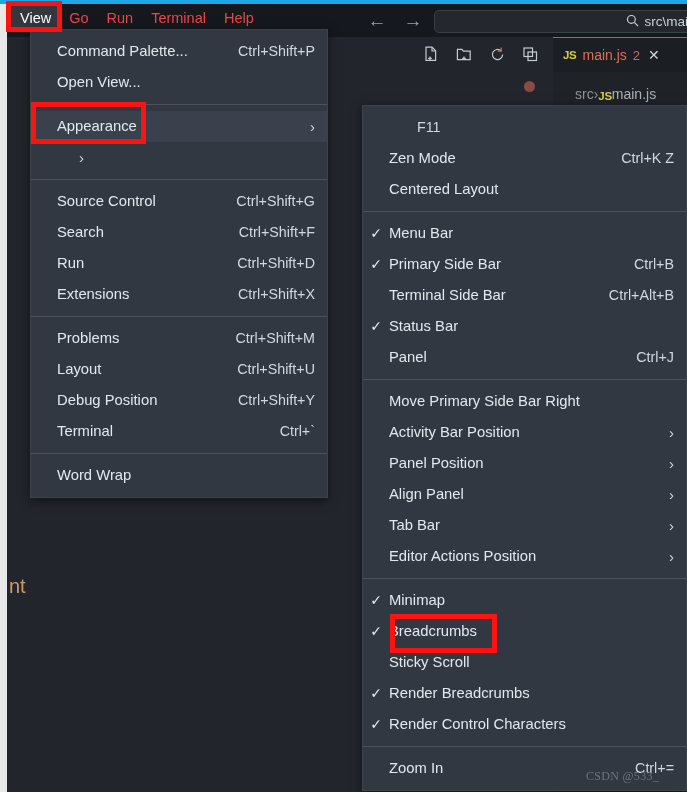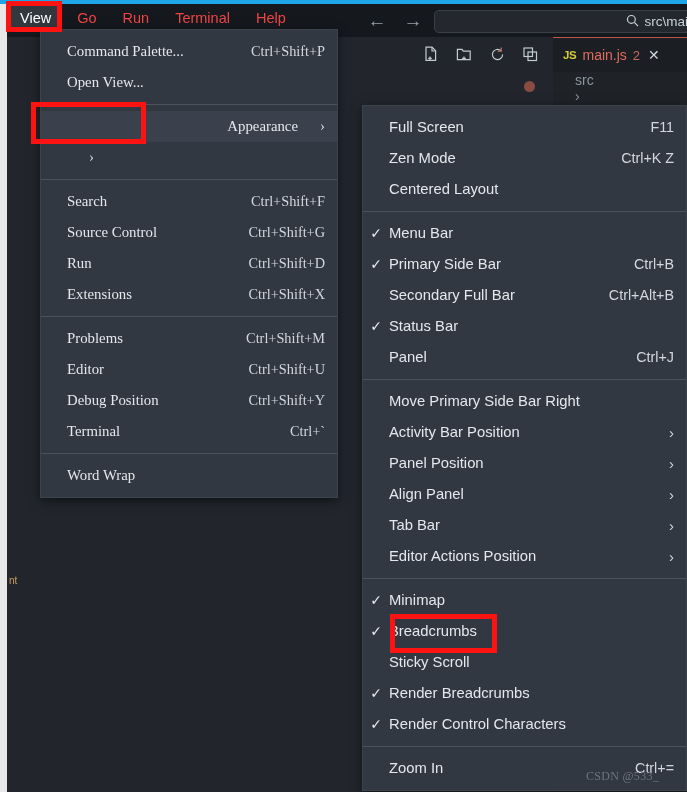--- a/index.html
+++ b/index.html
@@ -43,21 +43,21 @@
   .cmd-search-icon {
     color: #b8bfc7; font-size: 13px; margin-right: 5px; flex: 0 0 auto;
   }
   .cmd-text {
     color: #c9d1d9; font-size: 13.5px; white-space: nowrap; flex: 0 0 auto;
   }
 
   
   .menubar {
     position: absolute; left: 7px; top: 4px; height: 29px;
-    display: flex; align-items: center; padding-left: 4px; gap: 8px;
+    display: flex; align-items: center; padding-left: 4px; gap: 0;
   }
   .menubar-item {
     color: #ef4444; font-size: 14.5px; padding: 4px 9px 5px 9px;
     line-height: 17px; white-space: nowrap; cursor: default;
   }
   .menubar-item.active { background: #33383f; color: #ffffff; }
 
   
   .redbox {
     position: absolute; border: 5px solid #fd1412; pointer-events: none;
@@ -67,82 +67,82 @@
   .menu {
     position: absolute; background: #323842;
     box-shadow: 0 3px 10px rgba(0,0,0,0.55);
     border: 1px solid #3c434d;
     padding: 6px 0 6px 0;
   }
   .menu-row {
     position: relative; display: flex; align-items: center;
     height: 31px; padding: 0 12px 0 0; cursor: default;
   }
-  .menu-row.hover { background: #3a414c; text-align: right; }
+  .menu-row.hover { background: #3a414c; }
   .mr-check {
     width: 26px; flex: 0 0 26px; text-align: center;
     color: #e7ebef; font-size: 14px; line-height: 15px;
   }
   .mr-label {
     flex: 1 1 auto; color: #e3e8ed; font-size: 14.8px;
     white-space: nowrap; line-height: 17px;
   }
   .mr-key {
     flex: 0 0 auto; color: #d2d8de; font-size: 14.3px;
     white-space: nowrap; margin-left: 28px; line-height: 17px;
   }
   .mr-arrow {
     flex: 0 0 auto; color: #cfd5db; font-size: 15px;
     margin-left: 22px; line-height: 15px;
   }
   .menu-sep {
     height: 1px; background: #4b525c; margin: 6px 0 6px 0;
   }
 
-  #menu-view   { left: 40px;  top: 29px;  width: 298px; font-family: Liberation Serif, serif; }
+  #menu-view   { left: 30px;  top: 29px;  width: 298px; }
   #menu-appear { left: 362px; top: 105px; width: 325px; }
 
   
   .sidebar-panel {
     position: absolute; left: 7px; top: 37px; width: 546px; bottom: 0;
     background: #22262c;
   }
   .sb-actions {
     position: absolute; left: 415px; top: 8px;
     display: flex; gap: 14px; align-items: center;
   }
   .sb-ic { width: 19px; height: 19px; display: block; }
   .sb-dot {
     position: absolute; left: 517px; top: 44px;
     width: 11px; height: 11px; border-radius: 50%; background: #8a4b43;
   }
   .sb-frag {
     position: absolute; left: 2px; top: 538px;
-    font-size: 10px; color: #cf9b62; font-family: "Liberation Sans", sans-serif;
+    font-size: 20px; color: #cf9b62; font-family: "Liberation Sans", sans-serif;
   }
 
   .editor-panel {
     position: absolute; left: 553px; top: 37px; right: 0; bottom: 0;
     background: #1f2328;
   }
   .tabstrip {
     position: absolute; left: 0; top: 0; width: 134px; height: 35px;
     background: #1b1f24; border-top: 1.5px solid #c0584b;
     display: flex; align-items: center; gap: 6px; padding-left: 10px;
   }
   .js-badge {
     color: #d6cb3c; font-size: 11.5px; font-weight: bold;
     font-family: "Liberation Sans", sans-serif; letter-spacing: -0.3px;
   }
   .tab-name { color: #e06c5d; font-size: 14px; }
   .tab-count { color: #c76a5d; font-size: 13px; }
   .tab-close { color: #cfd5db; font-size: 14px; margin-left: 2px; }
   .breadcrumbs {
     position: absolute; left: 0; top: 35px; height: 30px;
-    display: flex; align-items: flex-start; gap: 0; padding-left: 22px; flex-direction: column;
+    display: flex; align-items: flex-end; gap: 0; padding-left: 22px;
   }
   .bc-text { color: #8d949c; font-size: 14px; }
   .bc-sep  { color: #8d949c; font-size: 14px; }
   .bc-file { color: #a9b1b9; font-size: 14px; }
 
   .watermark {
     position: absolute; left: 586px; top: 769px;
     color: #6d747c; font-size: 12px; letter-spacing: 0.3px; font-family: Liberation Serif, serif;
   }
 </style>
@@ -241,47 +241,47 @@
         <span class="mr-label">Appearance</span>
         <span class="mr-arrow">›</span>
       </div>
       <div class="menu-row">
         <span class="mr-check"></span>
         <span class="mr-arrow">›</span>
       </div>
       <div class="menu-sep"></div>
       <div class="menu-row">
         <span class="mr-check"></span>
+        <span class="mr-label">Source Control</span>
+        <span class="mr-key">Ctrl+Shift+G</span>
+      </div>
+      <div class="menu-row">
+        <span class="mr-check"></span>
         <span class="mr-label">Search</span>
         <span class="mr-key">Ctrl+Shift+F</span>
       </div>
       <div class="menu-row">
         <span class="mr-check"></span>
-        <span class="mr-label">Source Control</span>
-        <span class="mr-key">Ctrl+Shift+G</span>
-      </div>
-      <div class="menu-row">
-        <span class="mr-check"></span>
         <span class="mr-label">Run</span>
         <span class="mr-key">Ctrl+Shift+D</span>
       </div>
       <div class="menu-row">
         <span class="mr-check"></span>
         <span class="mr-label">Extensions</span>
         <span class="mr-key">Ctrl+Shift+X</span>
       </div>
       <div class="menu-sep"></div>
       <div class="menu-row">
         <span class="mr-check"></span>
         <span class="mr-label">Problems</span>
         <span class="mr-key">Ctrl+Shift+M</span>
       </div>
       <div class="menu-row">
         <span class="mr-check"></span>
-        <span class="mr-label">Editor</span>
+        <span class="mr-label">Layout</span>
         <span class="mr-key">Ctrl+Shift+U</span>
       </div>
       <div class="menu-row">
         <span class="mr-check"></span>
         <span class="mr-label">Debug Position</span>
         <span class="mr-key">Ctrl+Shift+Y</span>
       </div>
       <div class="menu-row">
         <span class="mr-check"></span>
         <span class="mr-label">Terminal</span>
@@ -290,21 +290,20 @@
       <div class="menu-sep"></div>
       <div class="menu-row">
         <span class="mr-check"></span>
         <span class="mr-label">Word Wrap</span>
       </div>
     </div>
 
   <div class="menu" id="menu-appear">
       <div class="menu-row">
         <span class="mr-check"></span>
-        <span class="mr-label">Full Screen</span>
         <span class="mr-key">F11</span>
       </div>
       <div class="menu-row">
         <span class="mr-check"></span>
         <span class="mr-label">Zen Mode</span>
         <span class="mr-key">Ctrl+K Z</span>
       </div>
       <div class="menu-row">
         <span class="mr-check"></span>
         <span class="mr-label">Centered Layout</span>
@@ -314,21 +313,21 @@
         <span class="mr-check">✓</span>
         <span class="mr-label">Menu Bar</span>
       </div>
       <div class="menu-row">
         <span class="mr-check">✓</span>
         <span class="mr-label">Primary Side Bar</span>
         <span class="mr-key">Ctrl+B</span>
       </div>
       <div class="menu-row">
         <span class="mr-check"></span>
-        <span class="mr-label">Secondary Full Bar</span>
+        <span class="mr-label">Terminal Side Bar</span>
         <span class="mr-key">Ctrl+Alt+B</span>
       </div>
       <div class="menu-row">
         <span class="mr-check">✓</span>
         <span class="mr-label">Status Bar</span>
       </div>
       <div class="menu-row">
         <span class="mr-check"></span>
         <span class="mr-label">Panel</span>
         <span class="mr-key">Ctrl+J</span>

